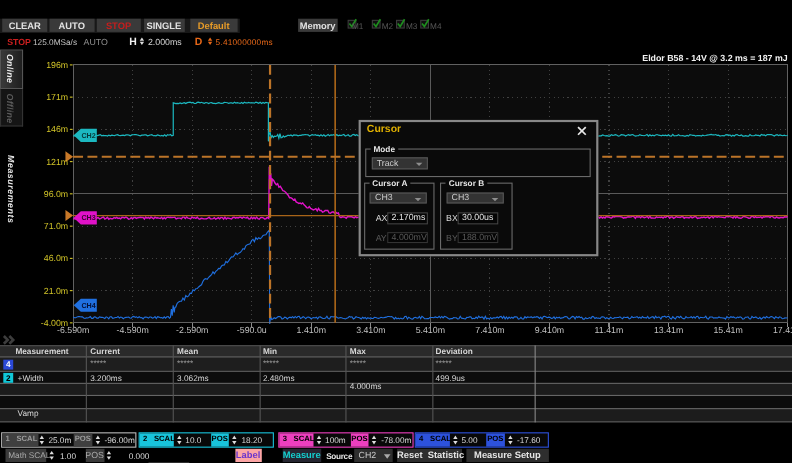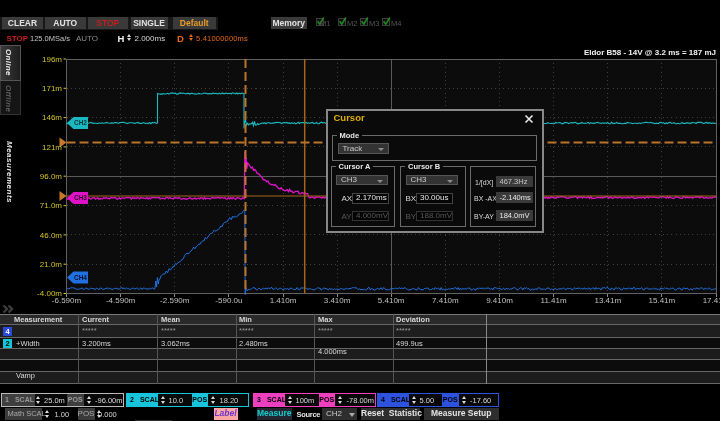--- a/index.html
+++ b/index.html
@@ -182,28 +182,20 @@
 
   <div class="gb" style="left:72.5px;top:55px;width:66px;height:61px;">
     <div class="gbl">Cursor B</div>
     <div class="dd" style="left:4.5px;top:8px;width:52px;height:10.5px;line-height:8.5px;">CH3</div>
     <div class="fl" style="left:4.5px;top:26.5px;">BX</div>
     <div class="val" style="left:15px;top:26.5px;width:36.5px;height:10.5px;line-height:8.5px;">30.00us</div>
     <div class="fl" style="left:4.5px;top:44px;color:#595959;">BY</div>
     <div class="val" style="left:15px;top:44px;width:36.5px;height:10.5px;line-height:8.5px;border-color:#333;color:#595959;">188.0mV</div>
   </div>
 
-  <div class="gb" style="left:142.5px;top:55px;width:65.5px;height:61px;">
-    <div class="fl" style="left:4px;top:10px;font-size:7px;">1/[dX]</div>
-    <div class="val" style="left:24.5px;top:9px;width:37px;height:11px;background:#3a3a3a;color:#c8c8c8;border-color:#3a3a3a;font-size:7.5px;line-height:9px;">467.3Hz</div>
-    <div class="fl" style="left:3px;top:26.5px;font-size:7px;">BX -AX</div>
-    <div class="val" style="left:24.5px;top:25.5px;width:37px;height:11px;background:#3a3a3a;color:#e8e8e8;border-color:#3a3a3a;font-size:7.5px;line-height:9px;">-2.140ms</div>
-    <div class="fl" style="left:3px;top:44px;font-size:7px;">BY-AY</div>
-    <div class="val" style="left:24.5px;top:43px;width:37px;height:11px;background:#3a3a3a;color:#e8e8e8;border-color:#3a3a3a;font-size:7.5px;line-height:9px;">184.0mV</div>
-  </div>
 </div>
 
 <div class="abs" style="left:0;top:313.5px;width:720px;height:1px;background:#777;"></div>
 <div class="abs" style="left:0;top:314.5px;width:720px;height:10px;background:#2a2a2a;"></div>
 <div class="abs" style="left:0;top:324.5px;width:720px;height:12.5px;background:#1e1e1e;"></div>
 <div class="abs" style="left:0;top:337px;width:720px;height:11px;background:#0c0c0c;"></div>
 <div class="abs" style="left:0;top:348px;width:720px;height:11.5px;background:#1c1c1c;"></div>
 <div class="abs" style="left:0;top:359.5px;width:720px;height:11.5px;background:#0c0c0c;"></div>
 <div class="abs" style="left:0;top:371px;width:720px;height:11.5px;background:#1c1c1c;"></div>
 <div class="abs" style="left:0;top:324px;width:720px;height:1px;background:#666;"></div>
@@ -269,22 +261,22 @@
 <div class="cval" style="left:419.5px;">5.00</div>
 <div class="cchip" style="left:442px;width:16.5px;background:#2d52dd;">POS</div>
 <div class="spin" style="left:460.5px;top:394px;"></div>
 <div class="cval" style="left:470px;">-17.60</div>
 
 <div class="mbtn" style="left:5px;width:37px;background:#3a3a3a;color:#aaa;font-weight:normal;font-size:7.5px;text-align:left;"><span style="margin-left:2.5px;">Math</span><span style="margin-left:2px;">SCAL</span></div>
 <div class="spin" style="left:44px;top:408px;"></div>
 <div class="cval" style="left:54.5px;top:409.5px;">1.00</div>
 <div class="mbtn" style="left:77.5px;width:17px;background:#3a3a3a;color:#aaa;font-weight:normal;font-size:8px;">POS</div>
 <div class="spin" style="left:95.5px;top:408px;"></div>
-<div class="cval" style="left:98px;top:409.5px;">0.000</div>
+<div class="cval" style="left:117px;top:409.5px;">0.000</div>
 <div class="mbtn" style="left:134.5px;width:37.5px;margin-top:12px;">Function</div>
 <div class="mbtn" style="left:174.5px;width:36.5px;margin-top:24px;">FFT</div>
-<div class="mbtn" style="left:213.5px;width:24px;color:#6a35cc;background:#fca5a5;font-style:italic;">Label</div>
+<div class="mbtn" style="left:213.5px;width:24px;color:#6a35cc;background:#fca5a5;">Label</div>
 <div class="mbtn" style="left:256.5px;width:35.5px;background:#252530;color:#14d0d0;">Measure</div>
 <div class="chip" style="left:296.5px;top:410px;color:#e6e6e6;font-weight:bold;font-size:7.5px;letter-spacing:-0.3px;">Source</div>
 <div class="abs" style="left:322px;top:408px;width:35px;height:11.5px;background:#2e2e2e;color:#ccc;font-size:8px;line-height:11.5px;"><span style="margin-left:4px;">CH2</span></div>
 <div class="abs" style="left:349px;top:412.5px;width:0;height:0;border-left:3.5px solid transparent;border-right:3.5px solid transparent;border-top:4px solid #aaa;"></div>
 <div class="mbtn" style="left:361px;width:58.5px;">Reset&nbsp;&nbsp;Statistic</div>
 <div class="mbtn" style="left:424px;width:74.5px;">Measure&nbsp;Setup</div>
 
 </body></html>

